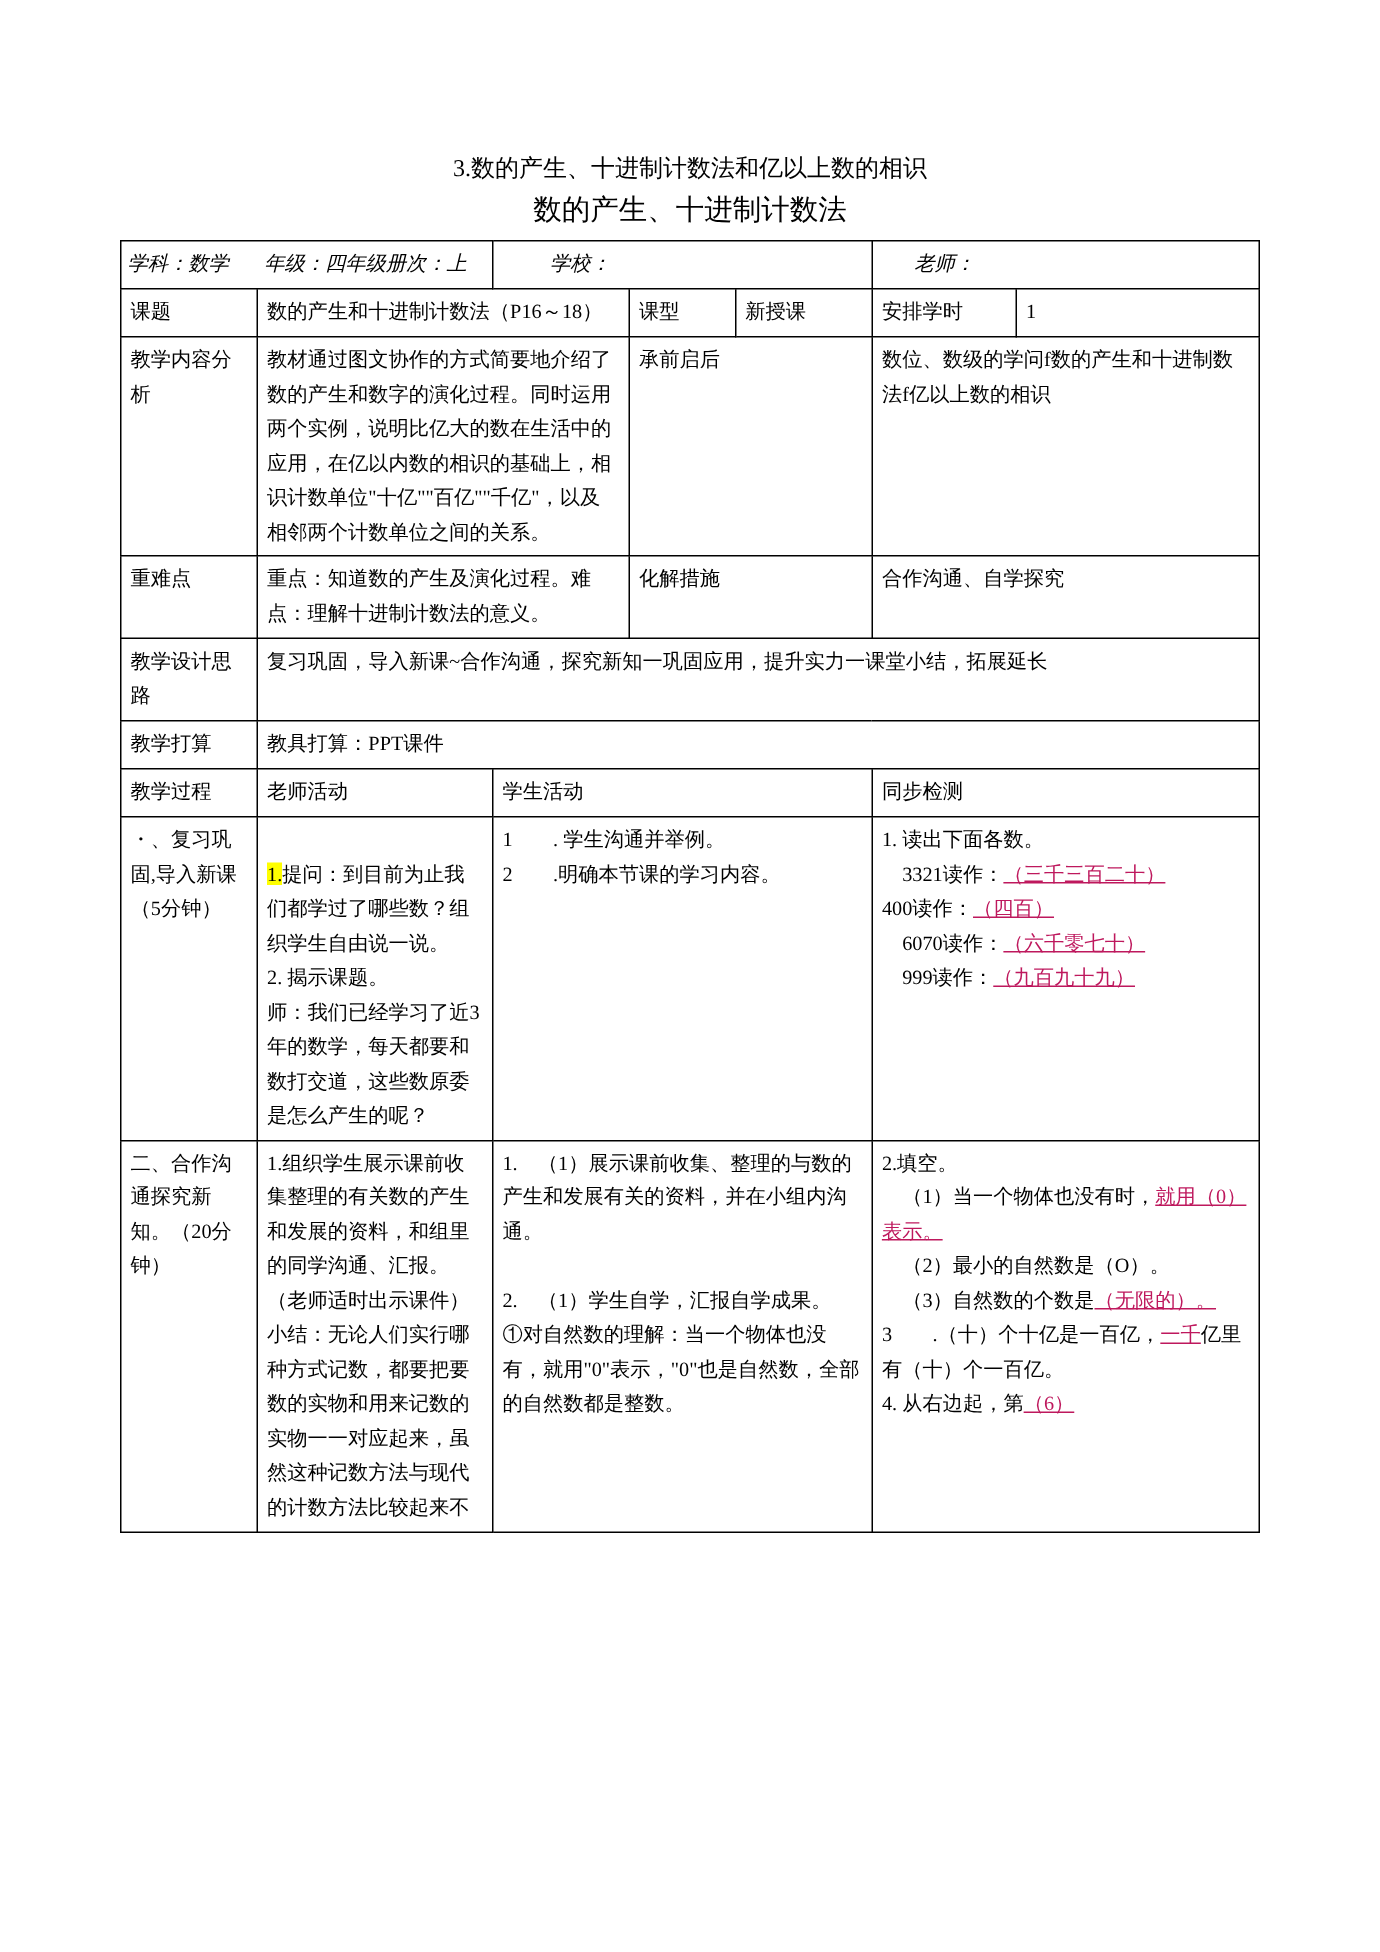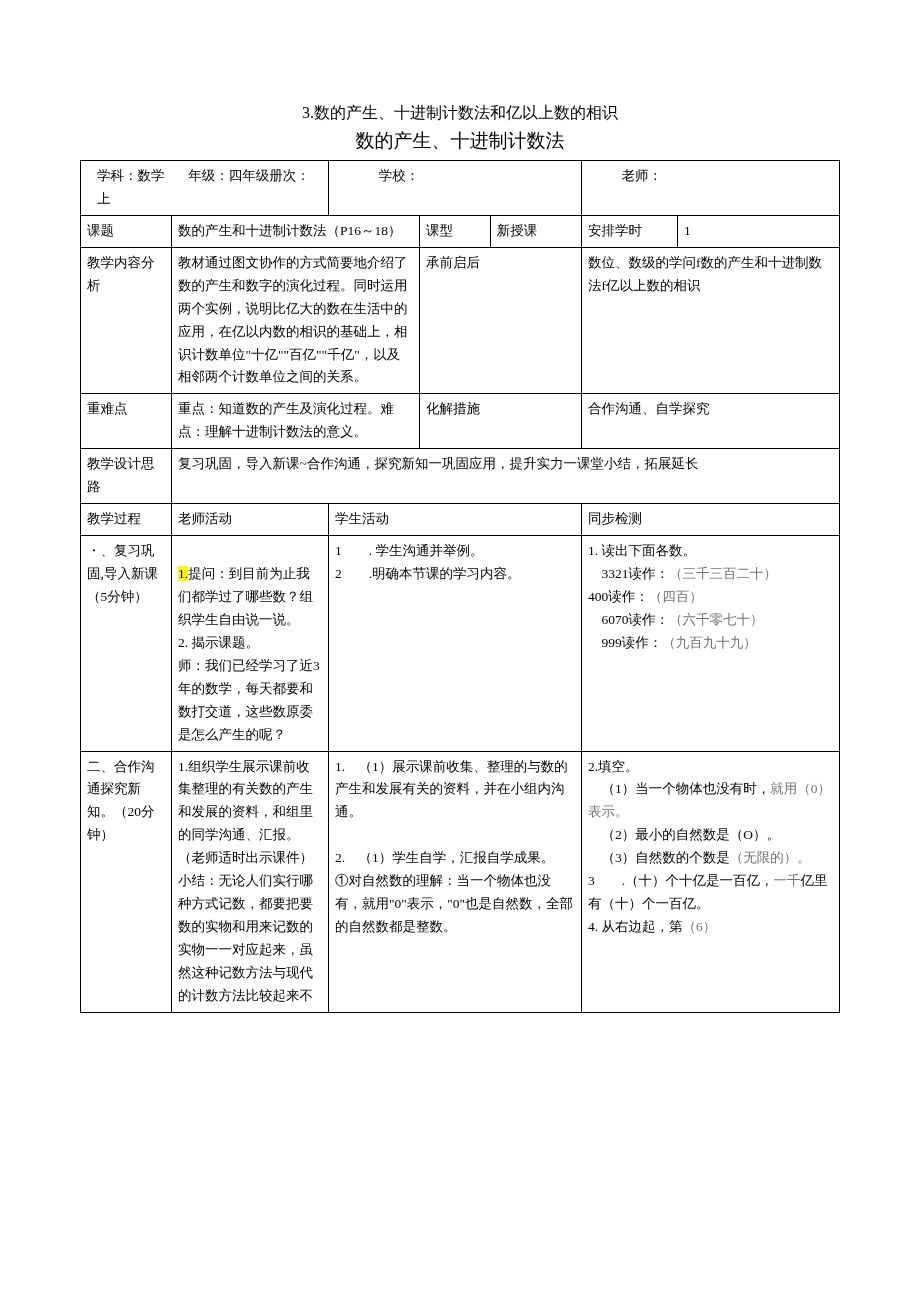--- a/index.html
+++ b/index.html
@@ -27,23 +27,23 @@
       table-layout: fixed;
     }
     td {
       border: 1px solid #000;
       padding: 4px 6px;
       vertical-align: top;
       font-size: 13.5px;
       line-height: 1.7;
       word-wrap: break-word;
     }
-    .red { color: #737373; }
+    .red { color: #be185d; text-decoration: underline; }
     .hl { background: #ffff00; }
-    .header-row td { padding: 4px 16px; }
+    .header-row td { padding: 4px 4px; font-style: italic; }
   </style>
 </head>
 <body>
 
 <div class="doc-title">3.数的产生、十进制计数法和亿以上数的相识</div>
 <div class="sub-title">数的产生、十进制计数法</div>
 
 <table>
   <colgroup>
     <col style="width:90px">
@@ -95,20 +95,24 @@
     <td colspan="2">重点：知道数的产生及演化过程。难点：理解十进制计数法的意义。</td>
     <td colspan="2">化解措施</td>
     <td colspan="3">合作沟通、自学探究</td>
   </tr>
 
   <tr>
     <td>教学设计思路</td>
     <td colspan="7">复习巩固，导入新课~合作沟通，探究新知一巩固应用，提升实力一课堂小结，拓展延长</td>
   </tr>
 
+  <tr>
+    <td>教学打算</td>
+    <td colspan="7">教具打算：PPT课件</td>
+  </tr>
 
   <tr>
     <td>教学过程</td>
     <td>老师活动</td>
     <td colspan="3">学生活动</td>
     <td colspan="3">同步检测</td>
   </tr>
 
   <tr>
     <td>・、复习巩固,导入新课（5分钟）</td>

